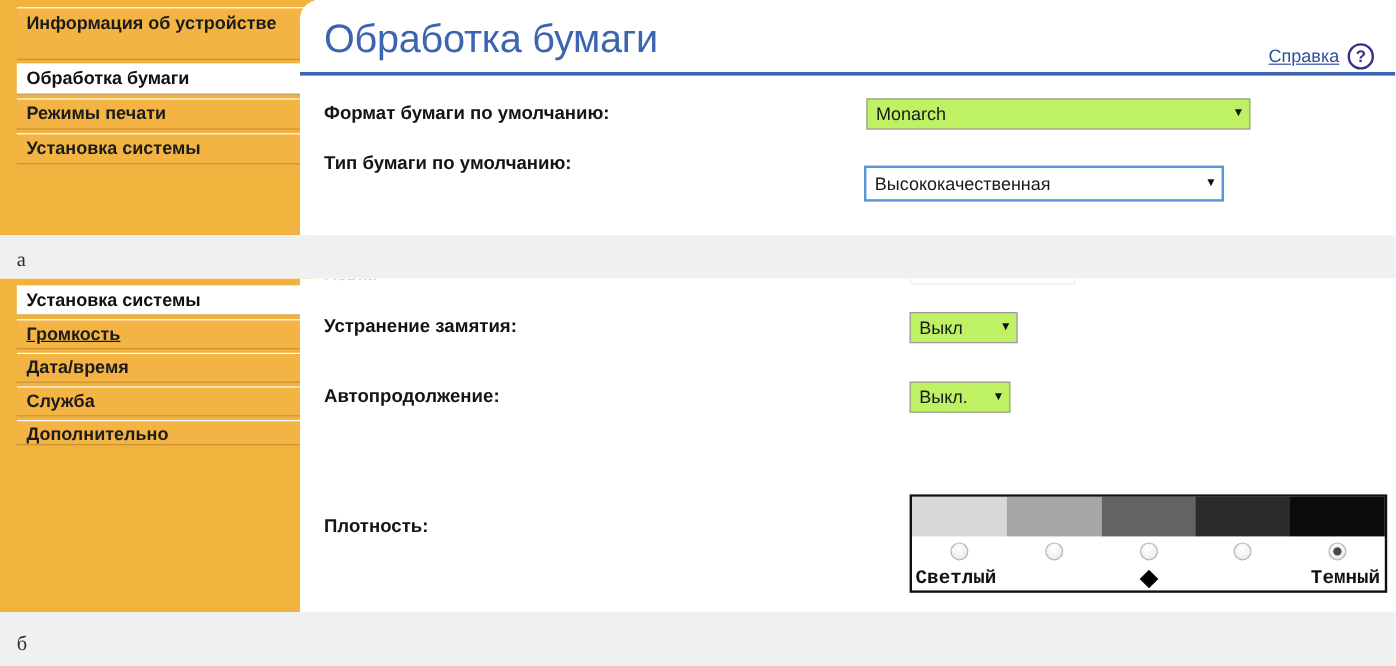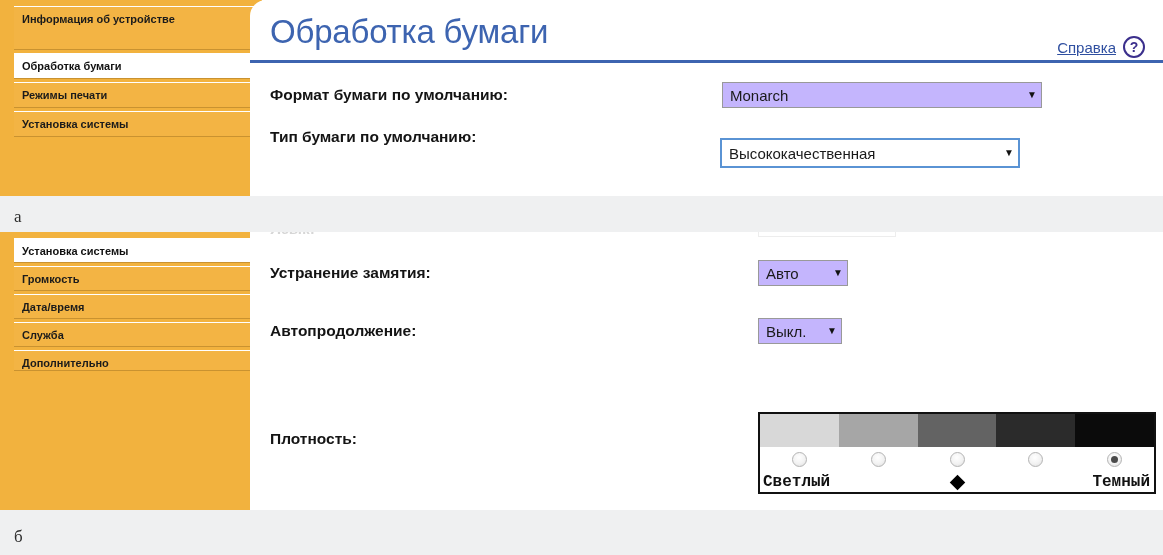--- a/index.html
+++ b/index.html
@@ -67,21 +67,21 @@
   #app-a .nav { height: 196px; }
   #app-b .nav { height: 278px; }
 
   .nav-item {
     position: relative;
     margin: 0 8px 3px 14px;
     padding: 3px 6px 4px 8px;
     background: #f3b444;
     border-top: 1px solid #ffffff;
     border-bottom: 1px solid #c99230;
-    font-size: 11px;
+    font-size: 15px;
     font-weight: bold;
     color: #1b1b1b;
     line-height: 18px;
     box-sizing: border-box;
     cursor: pointer;
   }
   .nav-item.two-line { line-height: 19px; }
   .nav-item.active {
     background: #ffffff;
     color: #111111;
@@ -172,21 +172,21 @@
     font-weight: bold;
     color: #141414;
     line-height: 34px;
     white-space: nowrap;
   }
 
   
   .select {
     position: absolute;
     box-sizing: border-box;
-    background: #c4b5fd;
+    background: #bef264;
     border: 1px solid #999999;
     display: flex;
     align-items: center;
     font-size: 15px;
     color: #1a1a1a;
     cursor: pointer;
     padding: 0 4px 0 7px;
   }
   .select.focused {
     border: 2px solid #5a93d4;
@@ -347,37 +347,37 @@
 
     <div class="figure-caption">а</div>
   </div>
 
   <div class="figure" id="figure-b">
 
     <div class="app" id="app-b">
 
       <div class="nav">
         <div class="nav-item active" style="height:25px;"><span>Установка системы</span></div>
-        <div class="nav-item" style="height:25px;"><span>Громкость</span></div>
+        <div class="nav-item" style="height:25px;text-decoration:underline;"><span>Громкость</span></div>
         <div class="nav-item" style="height:25px;"><span>Дата/время</span></div>
         <div class="nav-item" style="height:25px;"><span>Служба</span></div>
         <div class="nav-item" style="height:21px;"><span>Дополнительно</span></div>
       </div>
 
       <div class="content">
 
         <div class="clipped-row">
           <div class="cr-text">Язык:</div>
           <div class="cr-box"></div>
         </div>
 
         <div class="form-row" style="top:24px;padding-left:16px;">
           <div class="form-label">Устранение замятия:</div>
           <div class="select" style="left:508px; top:4px; width:90px; height:26px;">
-            <span class="sel-text">Авто</span>
+            <span class="sel-text">Выкл</span>
             <span class="caret">▼</span>
           </div>
         </div>
 
         <div class="form-row" style="top:82px;">
           <div class="form-label">Автопродолжение:</div>
           <div class="select" style="left:508px; top:4px; width:84px; height:26px;">
             <span class="sel-text">Выкл.</span>
             <span class="caret">▼</span>
           </div>

